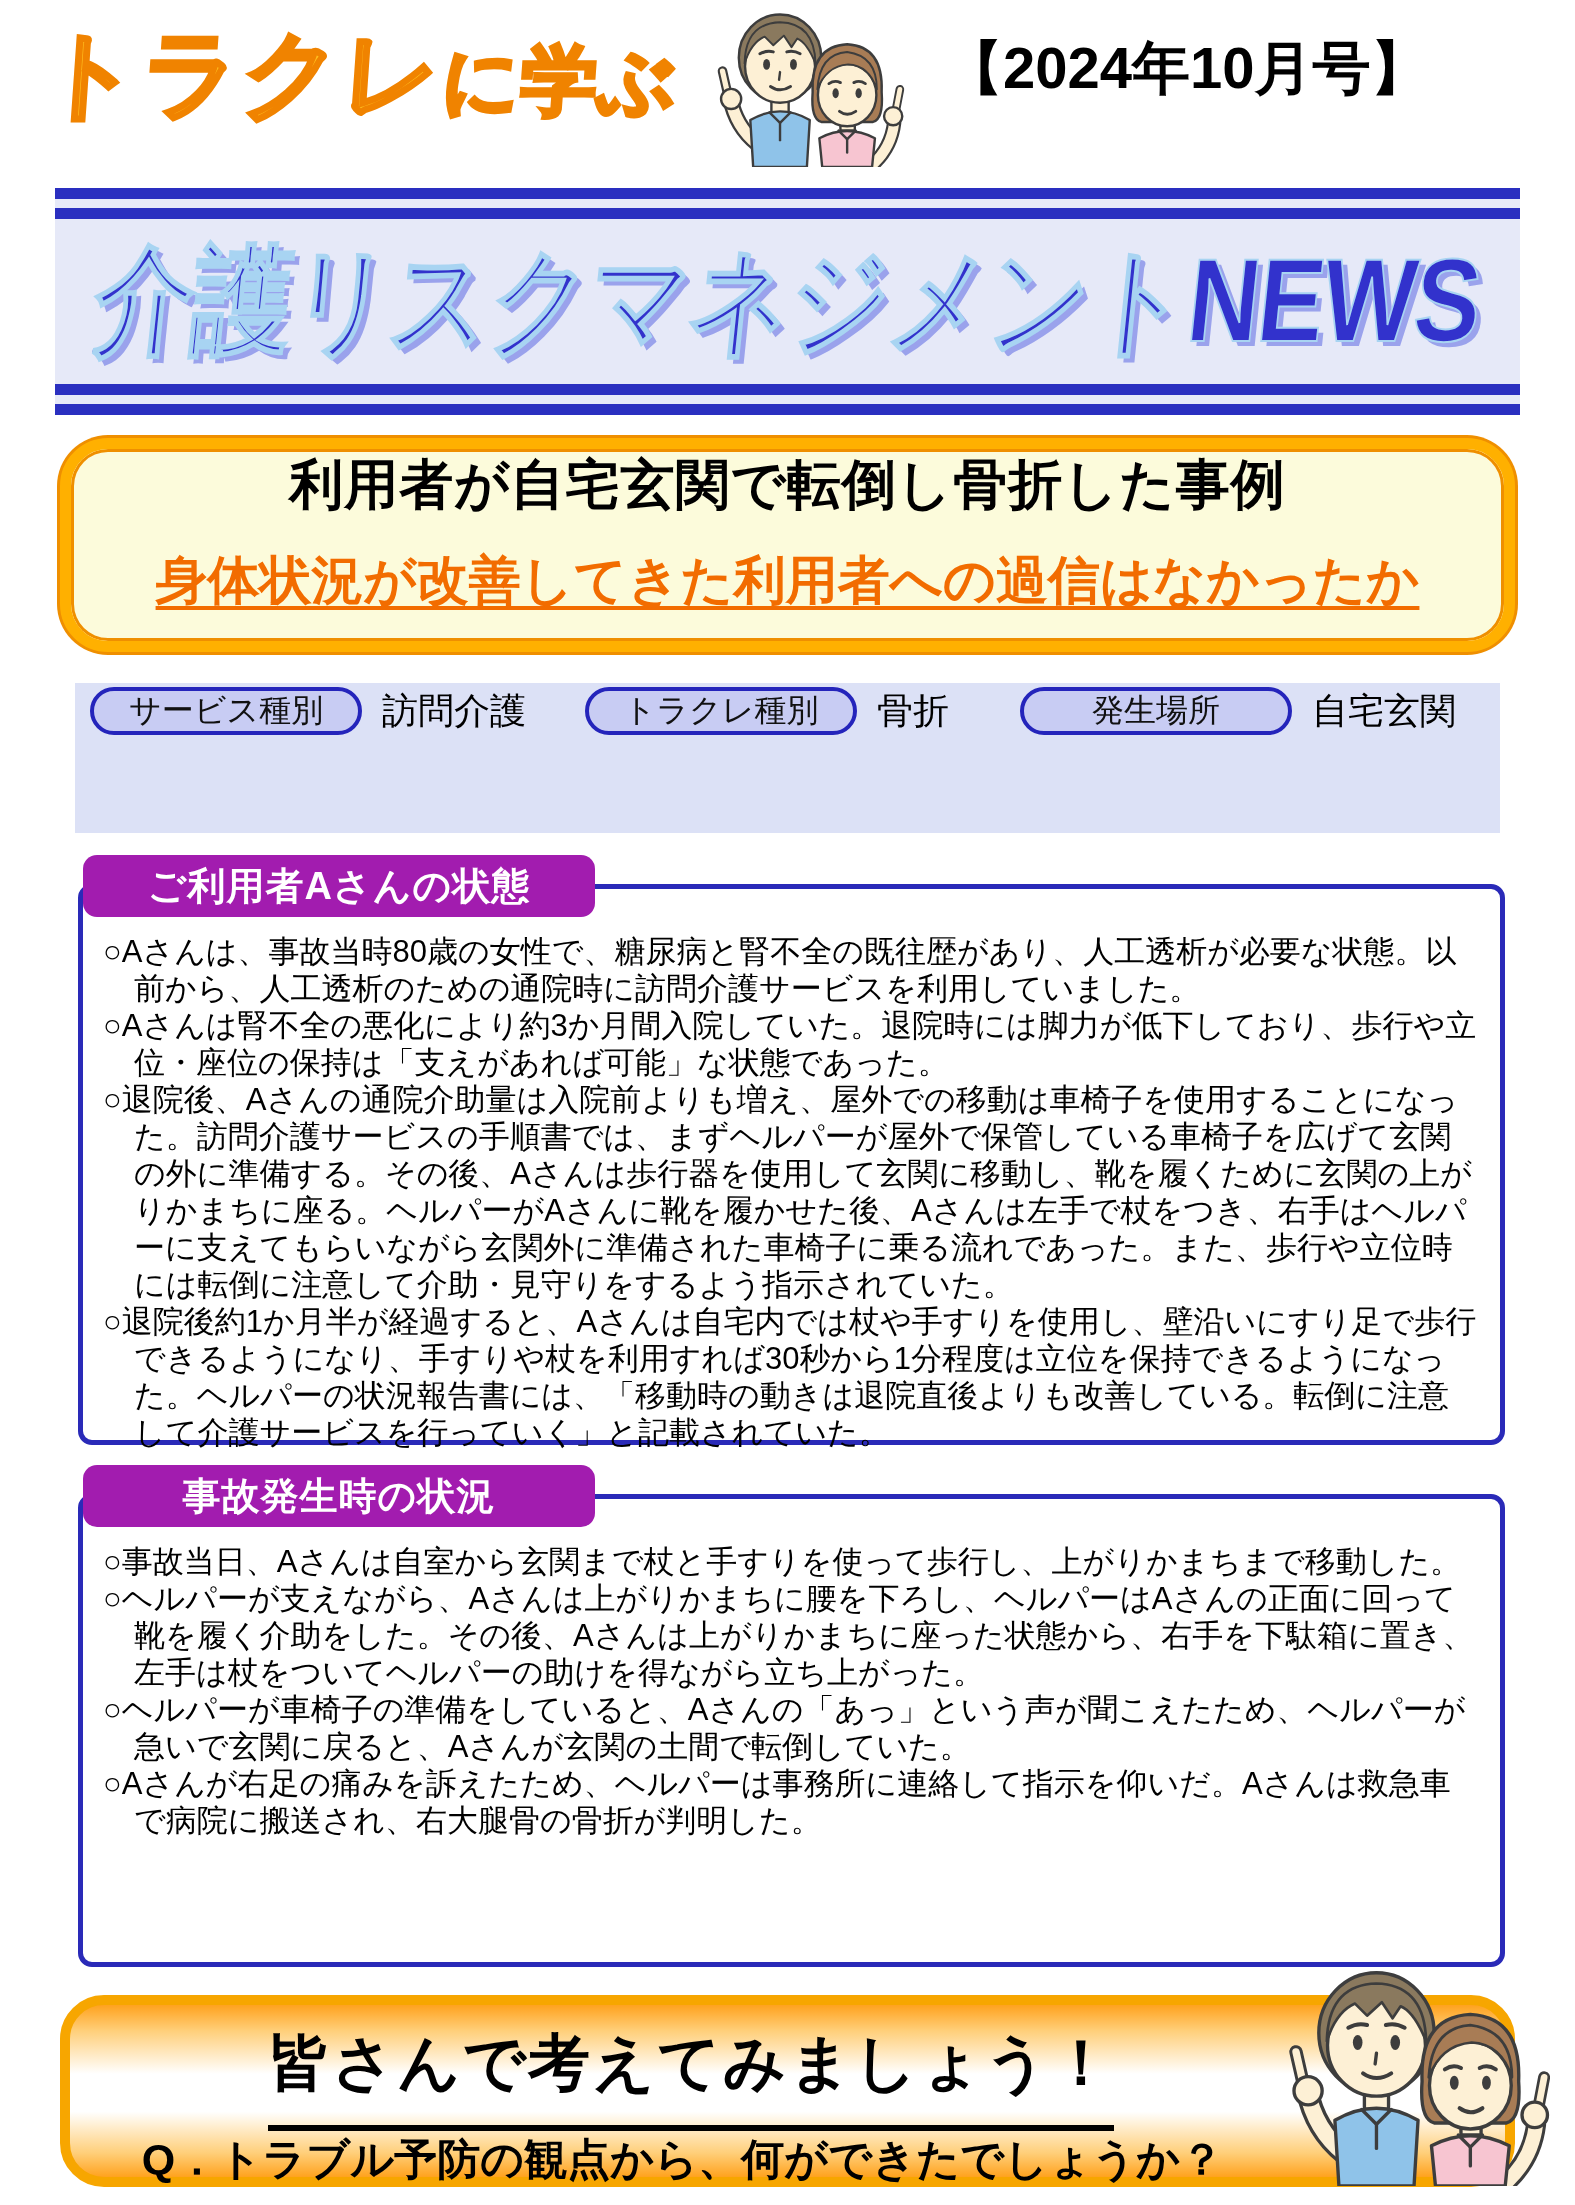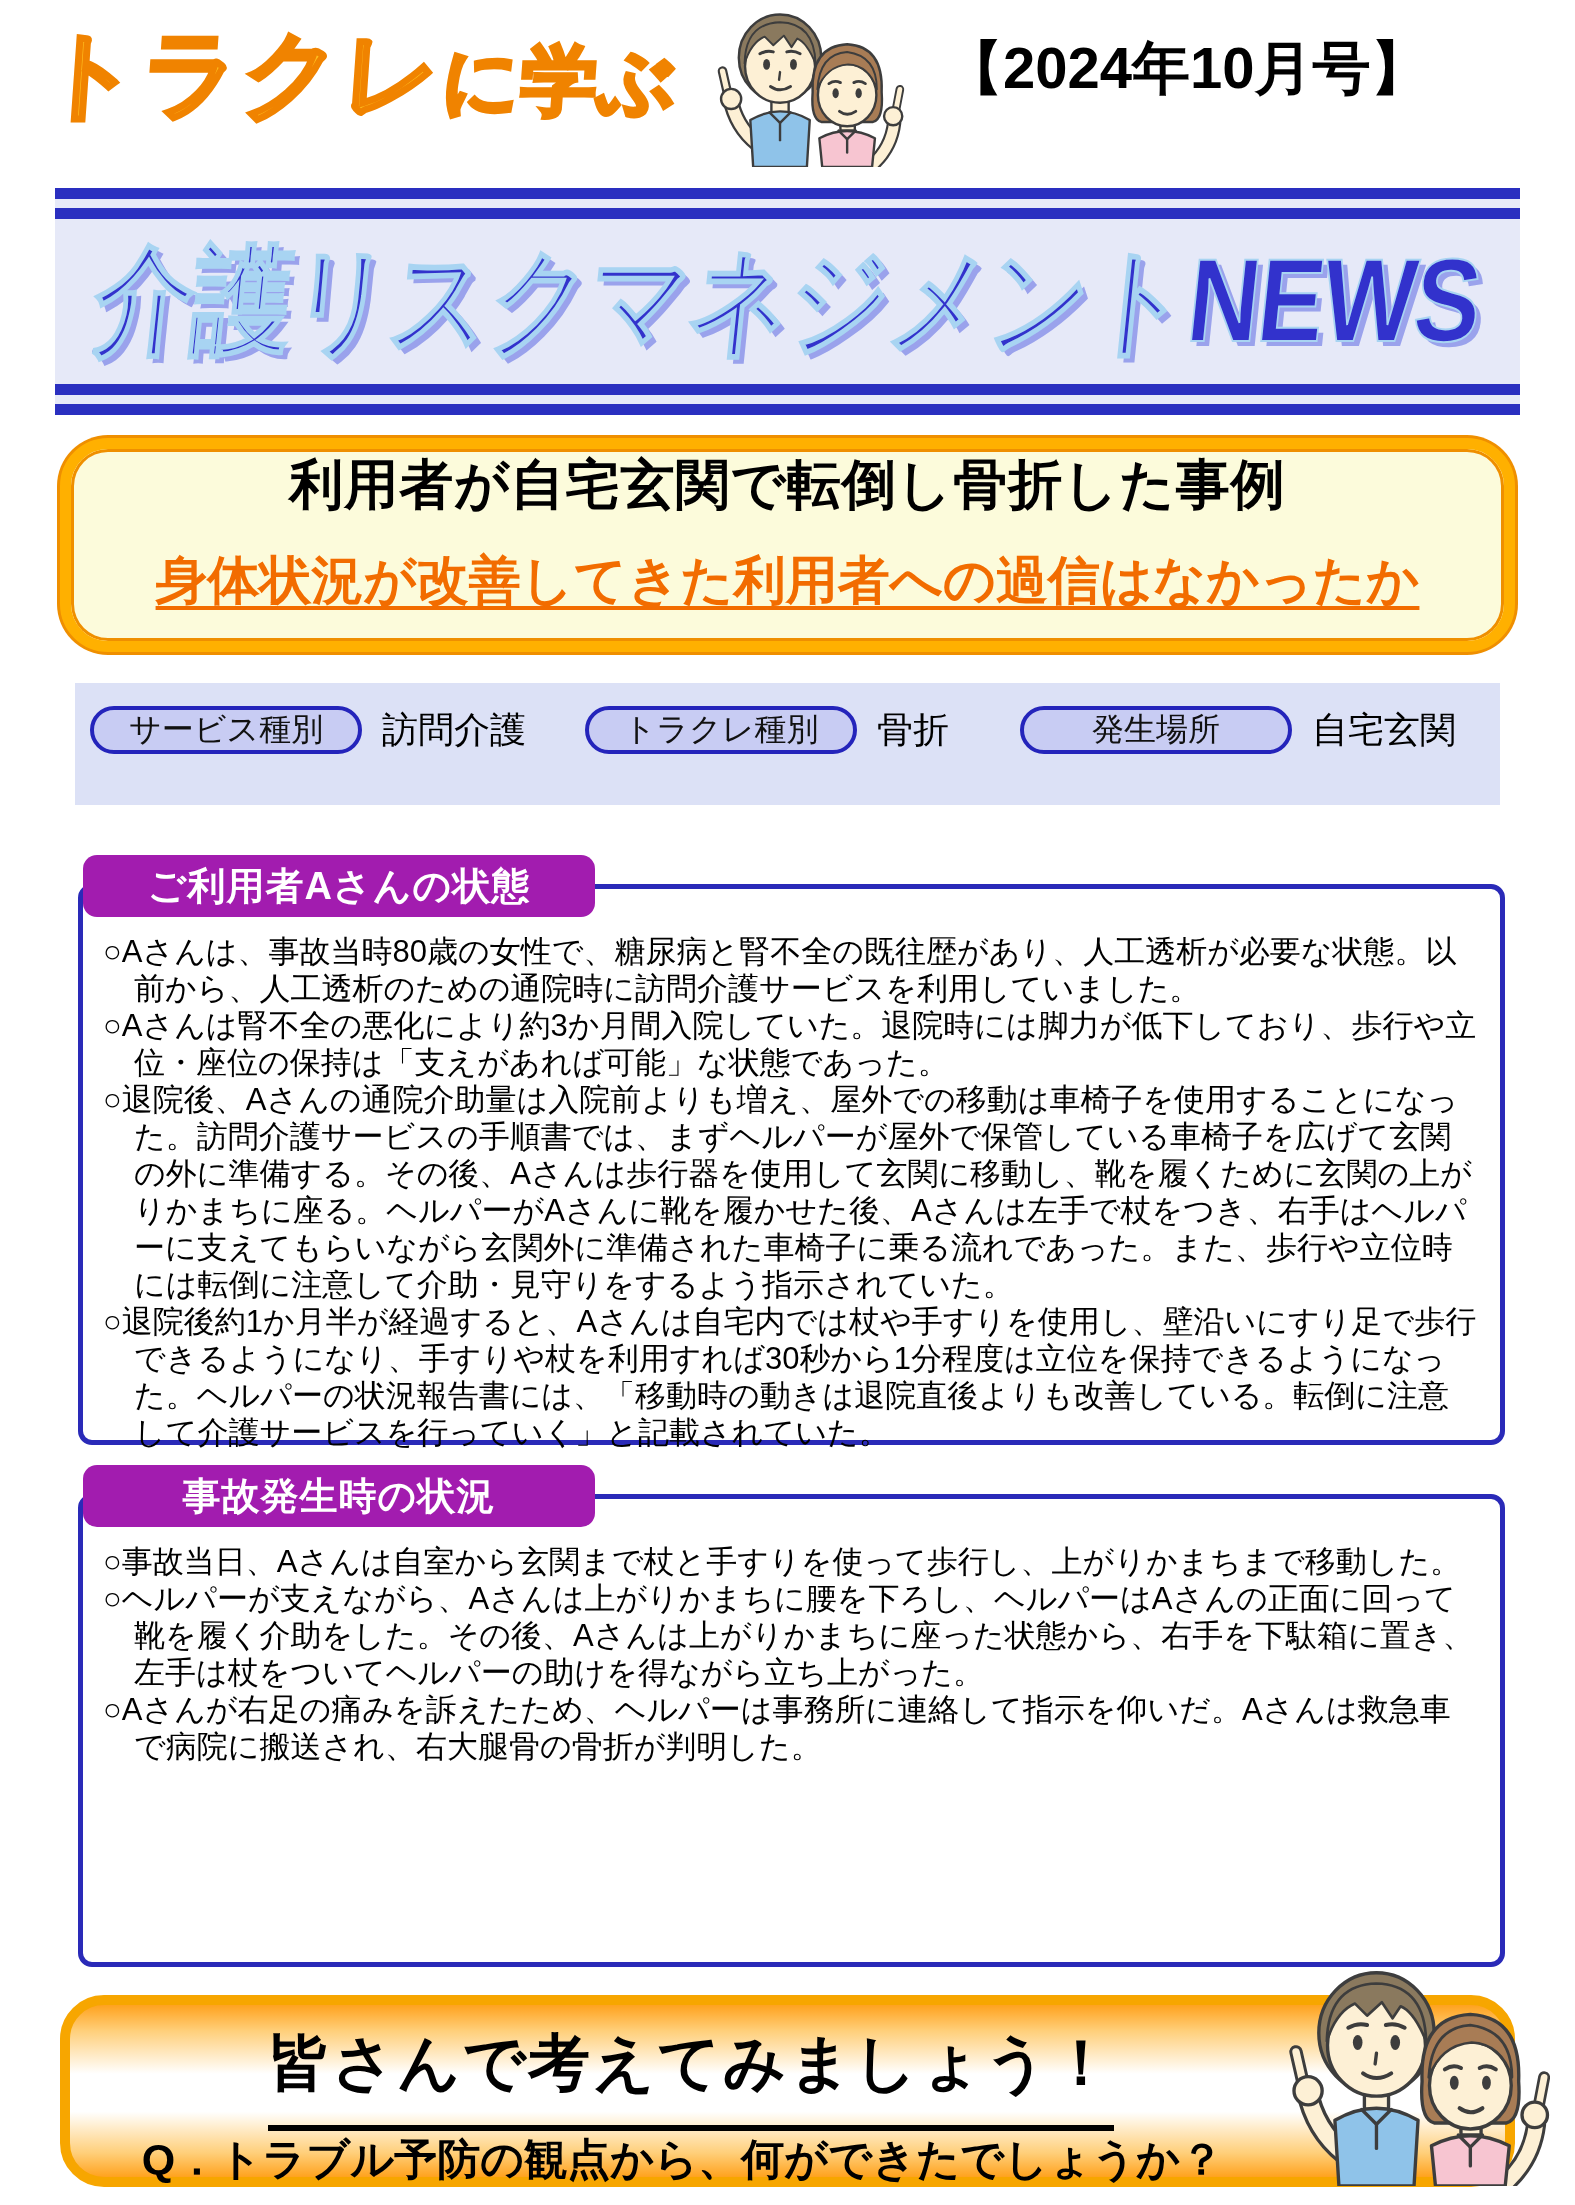--- a/index.html
+++ b/index.html
@@ -48,21 +48,21 @@
     box-shadow:0 0 0 3px #ef8f00, inset 0 0 0 3px #ef8f00;
     text-align:center;
   }
   .case-title{font-size:54px;font-weight:700;color:#000;letter-spacing:1px;}
   .case-subtitle{
     margin-top:24px;font-size:52px;font-weight:700;color:#f26c00;
     text-decoration:underline;text-decoration-thickness:4px;text-underline-offset:8px;
   }
 
   
-  .meta{left:75px;top:683px;width:1425px;height:122px;background:#dce1f6;box-sizing:border-box;padding-top:21px;}
+  .meta{left:75px;top:683px;width:1425px;height:150px;background:#dce1f6;box-sizing:border-box;padding-top:2px;}
   .meta-row{display:flex;align-items:center;height:52px;margin-bottom:4px;}
   .meta-field{display:flex;align-items:center;}
   .f0{margin-left:15px;width:495px;}
   .f1{width:435px;}
   .f2{width:460px;}
   .pill{
     width:272px;height:48px;box-sizing:border-box;flex:0 0 auto;
     background:#c8ccf3;border:4px solid #2424bb;border-radius:27px;
     display:flex;align-items:center;justify-content:center;
     font-size:32px;color:#111;
@@ -199,20 +199,21 @@
     <p class="bullet">○退院後、Aさんの通院介助量は入院前よりも増え、屋外での移動は車椅子を使用することになった。訪問介護サービスの手順書では、まずヘルパーが屋外で保管している車椅子を広げて玄関の外に準備する。その後、Aさんは歩行器を使用して玄関に移動し、靴を履くために玄関の上がりかまちに座る。ヘルパーがAさんに靴を履かせた後、Aさんは左手で杖をつき、右手はヘルパーに支えてもらいながら玄関外に準備された車椅子に乗る流れであった。また、歩行や立位時には転倒に注意して介助・見守りをするよう指示されていた。</p>
     <p class="bullet">○退院後約1か月半が経過すると、Aさんは自宅内では杖や手すりを使用し、壁沿いにすり足で歩行できるようになり、手すりや杖を利用すれば30秒から1分程度は立位を保持できるようになった。ヘルパーの状況報告書には、「移動時の動きは退院直後よりも改善している。転倒に注意して介護サービスを行っていく」と記載されていた。</p>
   </div>
 </div>
 
 <div class="abs section section-2">
   <div class="section-header">事故発生時の状況</div>
   <div class="section-body">
     <p class="bullet">○事故当日、Aさんは自室から玄関まで杖と手すりを使って歩行し、上がりかまちまで移動した。</p>
     <p class="bullet">○ヘルパーが支えながら、Aさんは上がりかまちに腰を下ろし、ヘルパーはAさんの正面に回って靴を履く介助をした。その後、Aさんは上がりかまちに座った状態から、右手を下駄箱に置き、左手は杖をついてヘルパーの助けを得ながら立ち上がった。</p>
+    <p class="bullet">○ヘルパーが車椅子の準備をしていると、Aさんの「あっ」という声が聞こえたため、ヘルパーが急いで玄関に戻ると、Aさんが玄関の土間で転倒していた。</p>
     <p class="bullet">○Aさんが右足の痛みを訴えたため、ヘルパーは事務所に連絡して指示を仰いだ。Aさんは救急車で病院に搬送され、右大腿骨の骨折が判明した。</p>
   </div>
 </div>
 
 <div class="abs footer-box">
   <div class="footer-inner">
     <div class="footer-title">皆さんで考えてみましょう！</div>
     <div class="footer-question">Q．トラブル予防の観点から、何ができたでしょうか？</div>
   </div>
 </div>

